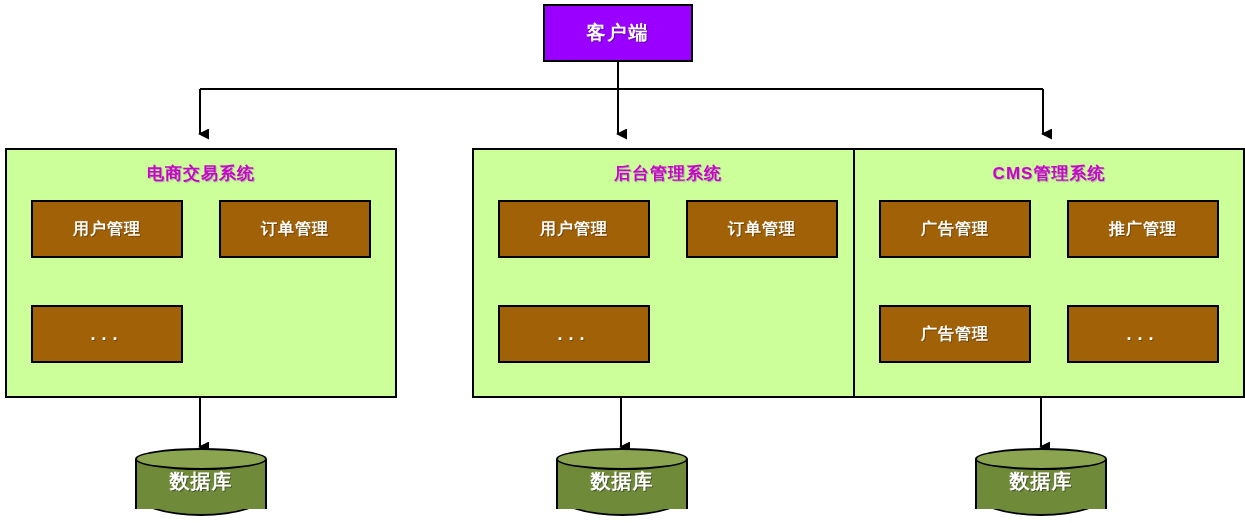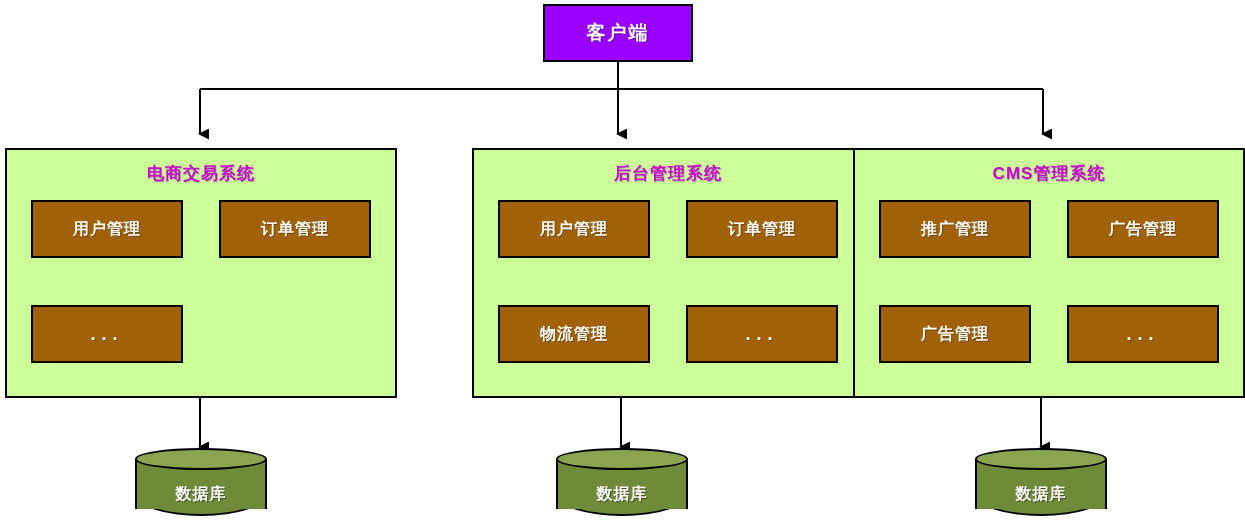--- a/index.html
+++ b/index.html
@@ -140,25 +140,25 @@
     width: 132px;
     height: 22px;
     background: #8aa44f;
     border: 2px solid #000000;
     border-radius: 66px / 11px;
     box-sizing: border-box;
   }
   .db-label {
     position: absolute;
     left: 0;
-    top: 36px;
+    top: 20px;
     width: 132px;
     text-align: center;
     color: #ffffff;
-    font-size: 16px;
+    font-size: 20px;
     font-weight: bold;
     letter-spacing: 1px;
     text-shadow: 1px 1px 0 rgba(0,0,0,0.4);
   }
 
   
   .edges {
     position: absolute;
     left: 0;
     top: 0;
@@ -214,36 +214,33 @@
   <div class="system-panel" id="sys-1">
     <div class="system-title">后台管理系统</div>
     <div class="module-grid">
       <div class="module-box">
         <span class="module-label">用户管理</span>
       </div>
       <div class="module-box">
         <span class="module-label">订单管理</span>
       </div>
       <div class="module-box">
-        <span class="module-label">物流管理</span>
-      </div>
-      <div class="module-box">
         <span class="module-label dots">...</span>
       </div>
     </div>
   </div>
 
   <div class="system-panel" id="sys-2">
     <div class="system-title">CMS管理系统</div>
     <div class="module-grid">
       <div class="module-box">
+        <span class="module-label">广告管理</span>
+      </div>
+      <div class="module-box">
         <span class="module-label">推广管理</span>
-      </div>
-      <div class="module-box">
-        <span class="module-label">广告管理</span>
       </div>
       <div class="module-box">
         <span class="module-label">广告管理</span>
       </div>
       <div class="module-box">
         <span class="module-label dots">...</span>
       </div>
     </div>
   </div>
 

